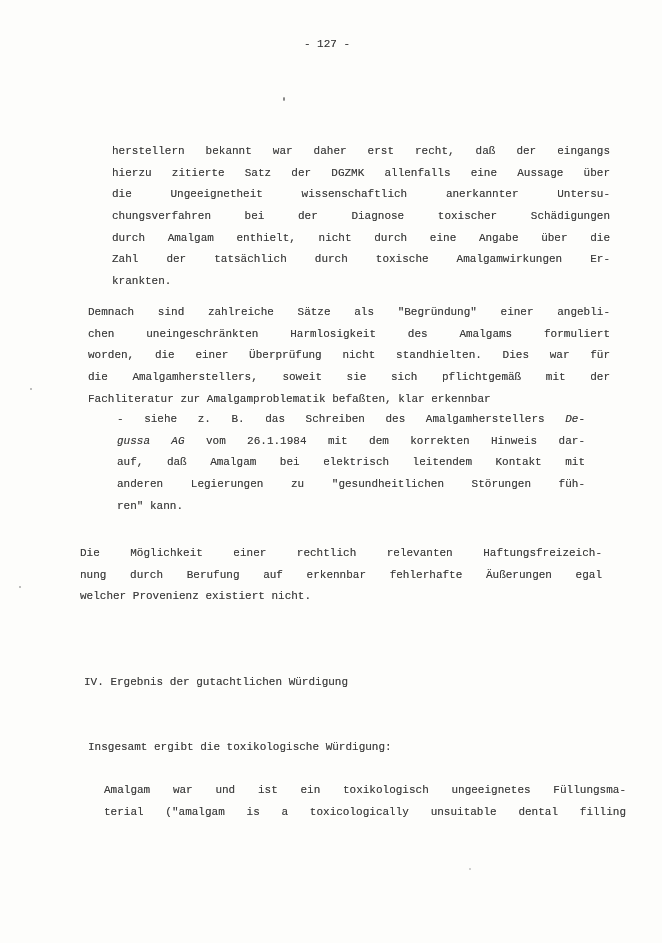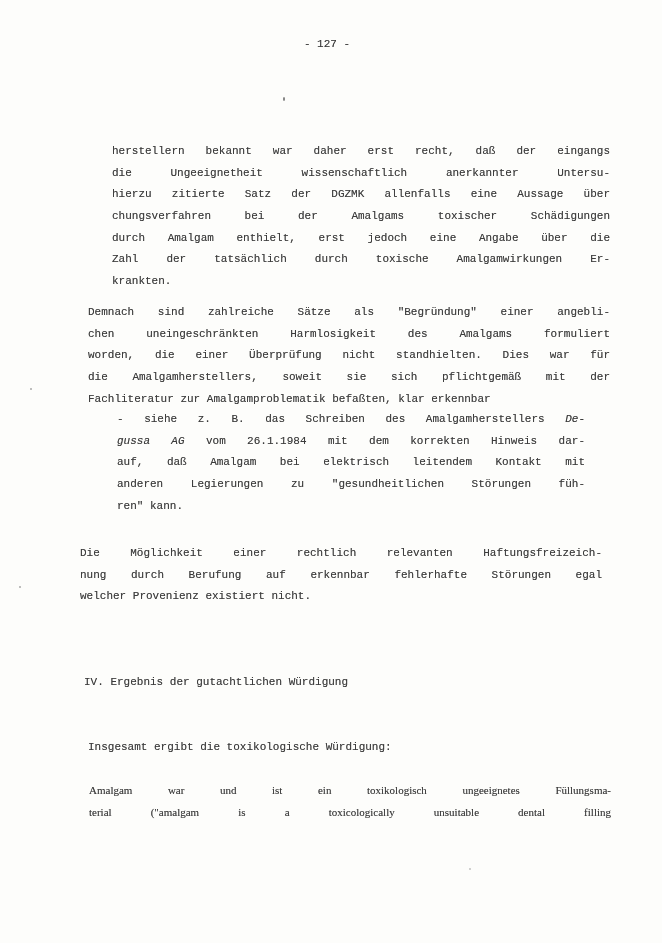--- a/index.html
+++ b/index.html
@@ -19,21 +19,21 @@
     text-shadow: 0 0 0.35px rgba(70,70,70,0.55);
   }
   .block { position: absolute; }
   .b-pageno  { top: 38px;  left: 0;     width: 654px; text-align: center; }
   .b-p1      { top: 101px; left: 112px; width: 498px; margin-top: 40px; }
   .b-p2      { top: 278px; left: 88px;  width: 522px; margin-top: 24px; }
   .b-quote   { top: 409px; left: 117px; width: 468px; }
   .b-p3      { top: 543px; left: 80px;  width: 522px; }
   .b-heading { top: 672px; left: 84px;  width: 522px; }
   .b-intro   { top: 737px; left: 88px;  width: 522px; }
-  .b-p4      { top: 780px; left: 89px;  width: 522px; font-family: Liberation Serif, serif; }
+  .b-p4      { top: 780px; left: 104px;  width: 522px; }
   .line {
     height: 21.7px;
     line-height: 21.7px;
     text-align: left;
   }
   .line.just {
     text-align: justify;
     text-align-last: justify;
   }
   .i { font-style: italic; }
@@ -49,24 +49,24 @@
 </style>
 </head>
 <body>
 
 <div class="page">
 
   <div class="block b-pageno">- 127 -</div>
 
   <div class="block b-p1">
       <div class="line just"><span>herstellern bekannt war daher erst recht, daß der eingangs</span></div>
+      <div class="line just"><span>hierzu zitierte Satz der DGZMK allenfalls eine Aussage über</span></div>
       <div class="line just"><span>die Ungeeignetheit wissenschaftlich anerkannter Untersu-</span></div>
-      <div class="line just"><span>hierzu zitierte Satz der DGZMK allenfalls eine Aussage über</span></div>
-      <div class="line just"><span>chungsverfahren bei der Amalgams toxischer Schädigungen</span></div>
-      <div class="line just"><span>durch Amalgam enthielt, erst jedoch eine Angabe über die</span></div>
+      <div class="line just"><span>chungsverfahren bei der Diagnose toxischer Schädigungen</span></div>
+      <div class="line just"><span>durch Amalgam enthielt, nicht durch eine Angabe über die</span></div>
       <div class="line just"><span>Zahl der tatsächlich durch toxische Amalgamwirkungen Er-</span></div>
       <div class="line"><span>krankten.</span></div>
     </div>
 
   <div class="block b-p2">
       <div class="line just"><span>Demnach sind zahlreiche Sätze als "Begründung" einer angebli-</span></div>
       <div class="line just"><span>chen uneingeschränkten Harmlosigkeit des Amalgams formuliert</span></div>
       <div class="line just"><span>worden, die einer Überprüfung nicht standhielten. Dies war für</span></div>
       <div class="line just"><span>die Amalgamherstellers, soweit sie sich pflichtgemäß mit der</span></div>
       <div class="line"><span>Fachliteratur zur Amalgamproblematik befaßten, klar erkennbar</span></div>
@@ -75,21 +75,21 @@
   <div class="block b-quote">
       <div class="line just"><span>- siehe z. B. das Schreiben des Amalgamherstellers </span><span class="i">De-</span></div>
       <div class="line just"><span class="i">gussa AG</span><span> vom 26.1.1984 mit dem korrekten Hinweis dar-</span></div>
       <div class="line just"><span>auf, daß Amalgam bei elektrisch leitendem Kontakt mit</span></div>
       <div class="line just"><span>anderen Legierungen zu "gesundheitlichen Störungen füh-</span></div>
       <div class="line"><span>ren" kann.</span></div>
     </div>
 
   <div class="block b-p3">
       <div class="line just"><span>Die Möglichkeit einer rechtlich relevanten Haftungsfreizeich-</span></div>
-      <div class="line just"><span>nung durch Berufung auf erkennbar fehlerhafte Störungen egal</span></div>
+      <div class="line just"><span>nung durch Berufung auf erkennbar fehlerhafte Äußerungen egal</span></div>
       <div class="line"><span>welcher Provenienz existiert nicht.</span></div>
     </div>
 
   <div class="block b-heading">
       <div class="line"><span>IV. Ergebnis der gutachtlichen Würdigung</span></div>
     </div>
 
   <div class="block b-intro">
       <div class="line"><span>Insgesamt ergibt die toxikologische Würdigung:</span></div>
     </div>

